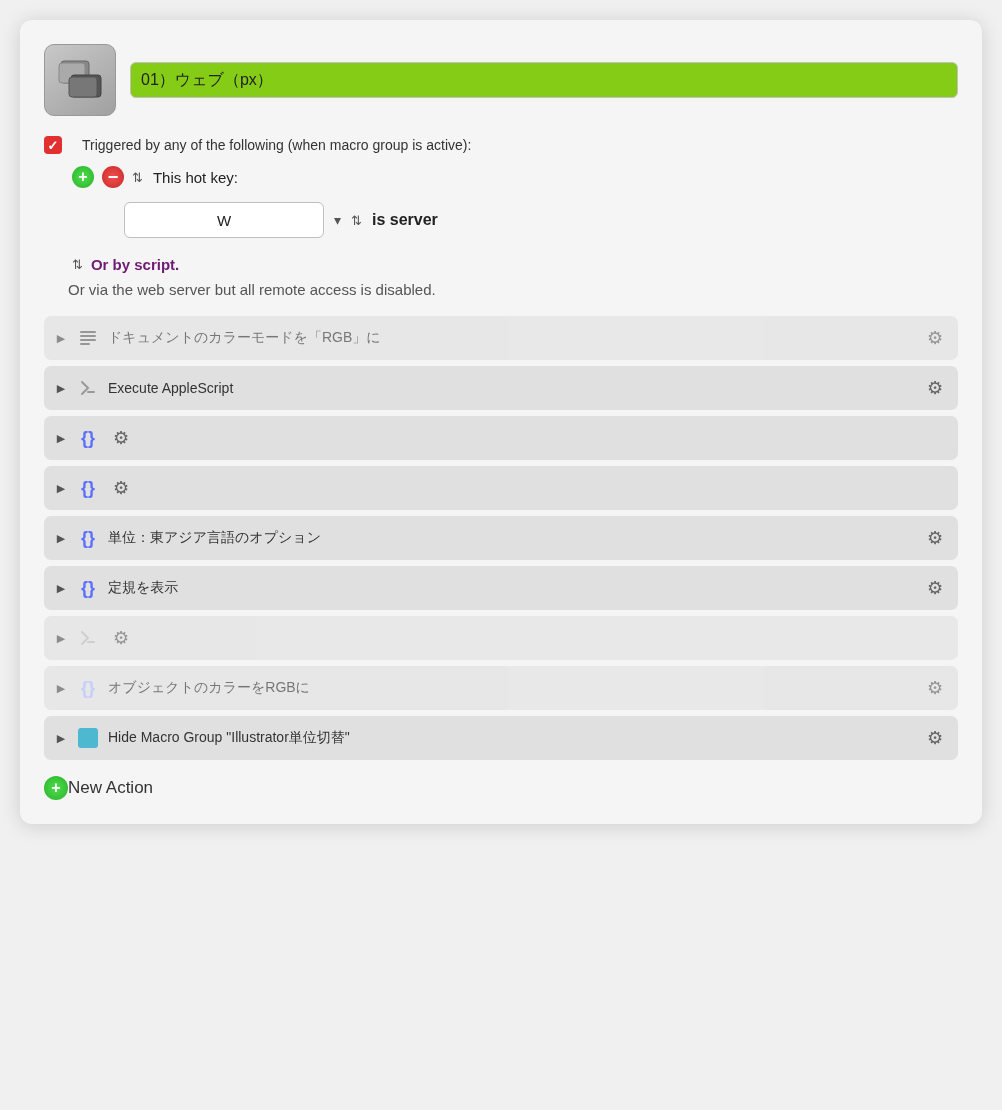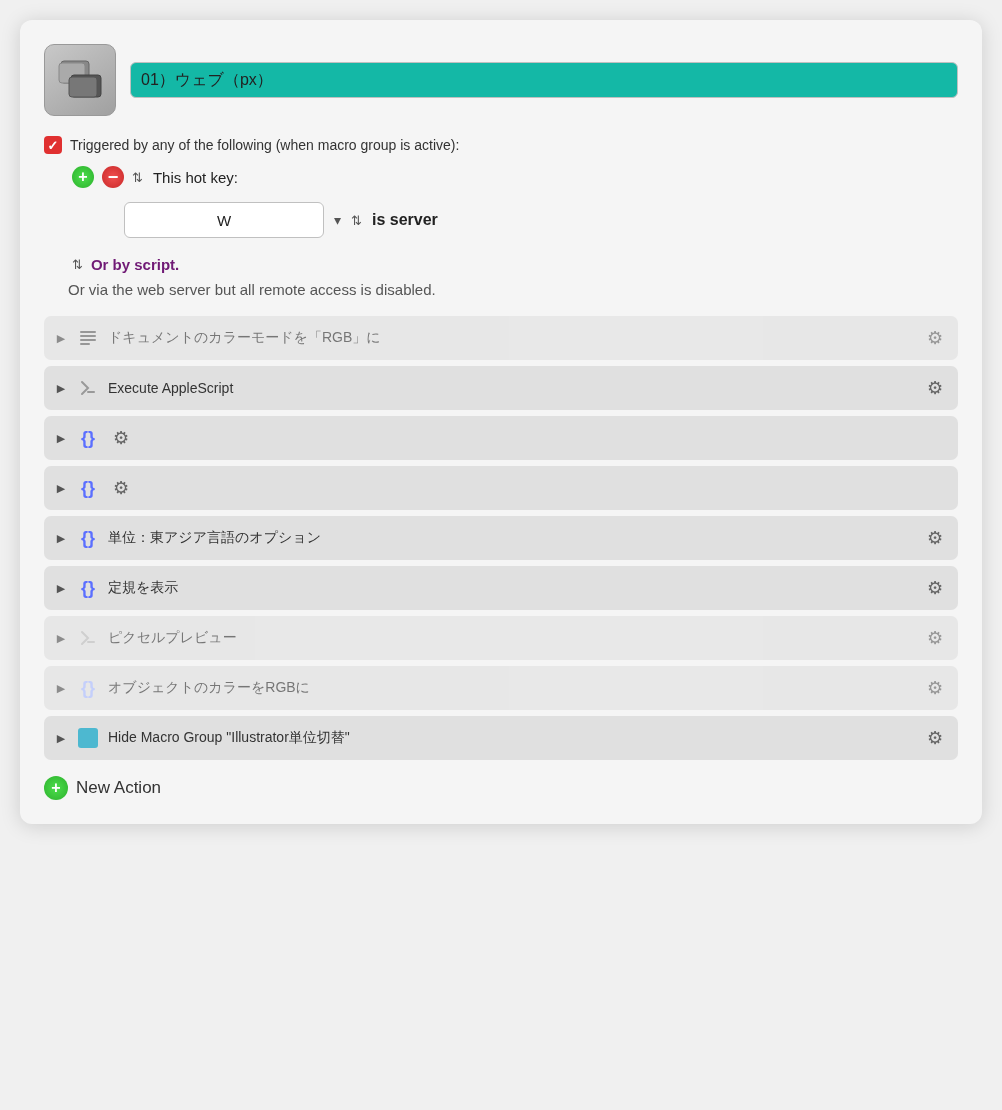--- a/index.html
+++ b/index.html
@@ -43,32 +43,32 @@
       height: 50px;
     }
     .macro-name-input {
       flex: 1;
       height: 36px;
       border: 1.5px solid #c0c0c0;
       border-radius: 6px;
       padding: 0 10px;
       font-size: 16px;
       color: #222;
-      background: #14b8a6;
+      background: #84cc16;
       outline: none;
     }
 
     
     .trigger-section {
       margin-bottom: 14px;
     }
     .trigger-header {
       display: flex;
       align-items: center;
-      gap: 8px;
+      gap: 20px;
       margin-bottom: 12px;
       font-size: 14px;
       color: #333;
     }
     .checkbox-red {
       width: 18px;
       height: 18px;
       background: #e03030;
       border-radius: 4px;
       display: flex;
@@ -260,21 +260,21 @@
       cursor: pointer;
       color: #666;
       font-size: 18px;
       flex-shrink: 0;
     }
 
     
     .new-action-row {
       display: flex;
       align-items: center;
-      gap: 8px;
+      gap: 0;
       margin-top: 6px;
     }
     .btn-add-green-circle {
       width: 24px;
       height: 24px;
       background: radial-gradient(circle, #4cde4c, #2cb02c);
       border-radius: 50%;
       display: flex;
       align-items: center;
       justify-content: center;
@@ -409,21 +409,20 @@
     </div>
 
     <div class="action-row disabled">
       <div class="action-expand">▶</div>
       <div class="action-icon">
         <svg width="20" height="20" viewBox="0 0 20 20">
           <path d="M4 4 L10 10 L4 16" stroke="#bbb" stroke-width="2" fill="none" stroke-linecap="round"></path>
           <path d="M10 14 L16 14" stroke="#bbb" stroke-width="2" stroke-linecap="round"></path>
         </svg>
       </div>
-      <span class="action-label">ピクセルプレビュー</span>
       <div class="action-gear">⚙</div>
     </div>
 
     <div class="action-row disabled">
       <div class="action-expand">▶</div>
       <div class="action-icon" style="color:#aabbff;font-size:18px;font-weight:bold">{}</div>
       <span class="action-label">オブジェクトのカラーをRGBに</span>
       <div class="action-gear">⚙</div>
     </div>
 

